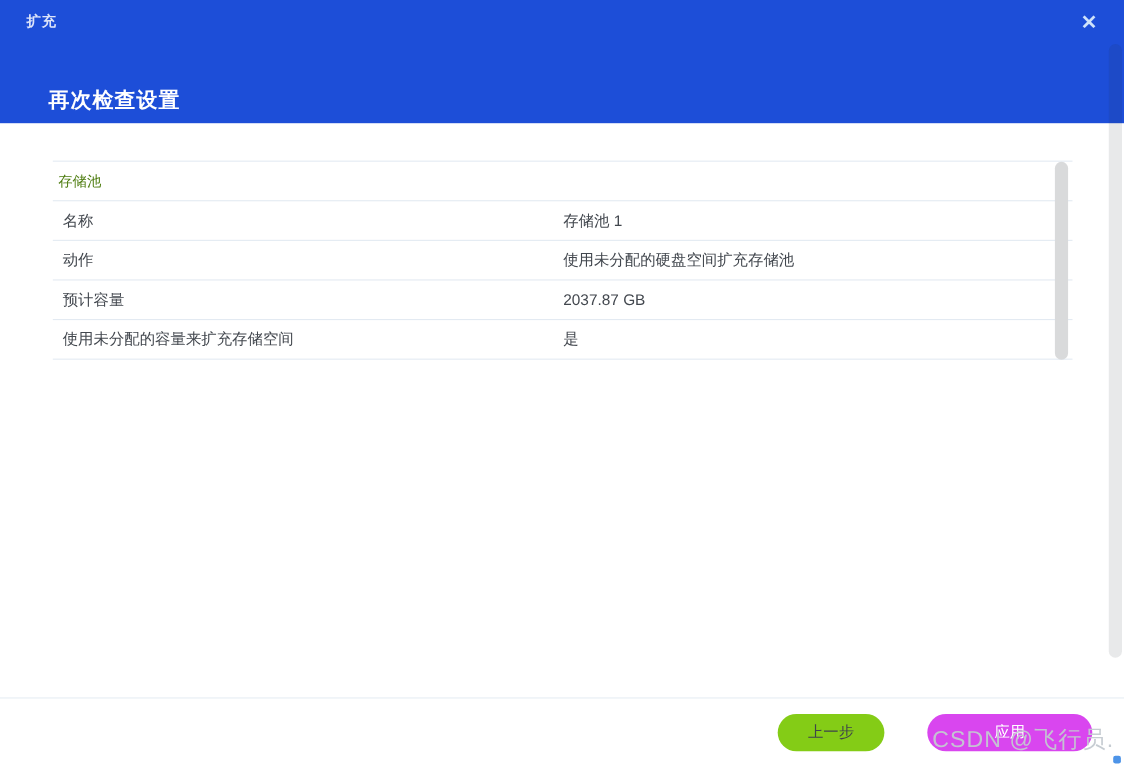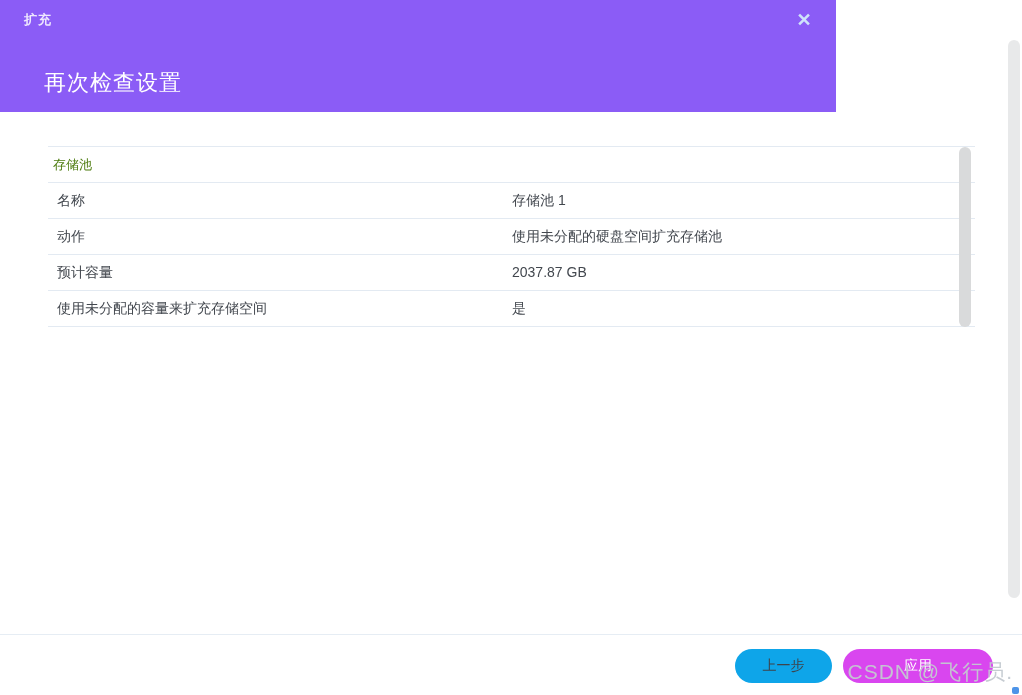--- a/index.html
+++ b/index.html
@@ -9,40 +9,40 @@
   .window {
     position: relative;
     width: 1022px; height: 695px;
     background: #ffffff;
     overflow: hidden;
   }
 
   
   .header {
     position: absolute; top: 0; left: 0;
-    width: 836px; height: 112px;
-    background: #8b5cf6;
+    width: 1022px; height: 112px;
+    background: #1d4ed8;
   }
   .window-title {
     position: absolute; top: 11px; left: 24px;
     font-size: 13px; font-weight: bold;
     color: rgba(255,255,255,0.85);
     letter-spacing: 1px;
   }
   .close-btn {
     position: absolute; top: 6px; right: 18px;
     width: 28px; height: 28px;
     background: transparent; border: none;
     color: #cfe3fa; font-size: 18px; font-weight: bold;
     line-height: 28px; text-align: center;
     cursor: pointer;
   }
   .page-heading {
-    position: absolute; top: 68px; left: 44px;
-    font-size: 22px; font-weight: normal;
+    position: absolute; top: 78px; left: 44px;
+    font-size: 19px; font-weight: bold;
     color: #ffffff;
     letter-spacing: 1px;
   }
 
   
   .summary-table {
     position: absolute; top: 146px; left: 48px;
     width: 927px;
     border-top: 1px solid #e3eaf2;
     font-size: 14px;
@@ -87,22 +87,22 @@
   }
   .btn {
     position: absolute; top: 14px;
     height: 34px;
     border: none; border-radius: 17px;
     font-size: 14px;
     font-family: "Liberation Sans", "DejaVu Sans", sans-serif;
     cursor: pointer;
   }
   .btn-back {
-    left: 735px; width: 97px;
-    background: #0ea5e9;
+    left: 707px; width: 97px;
+    background: #84cc16;
     color: #3f444b;
   }
   .btn-apply {
     left: 843px; width: 150px;
     background: #d946ef;
     color: #ffffff;
   }
 
   
   .overlay-scroll-thumb {

